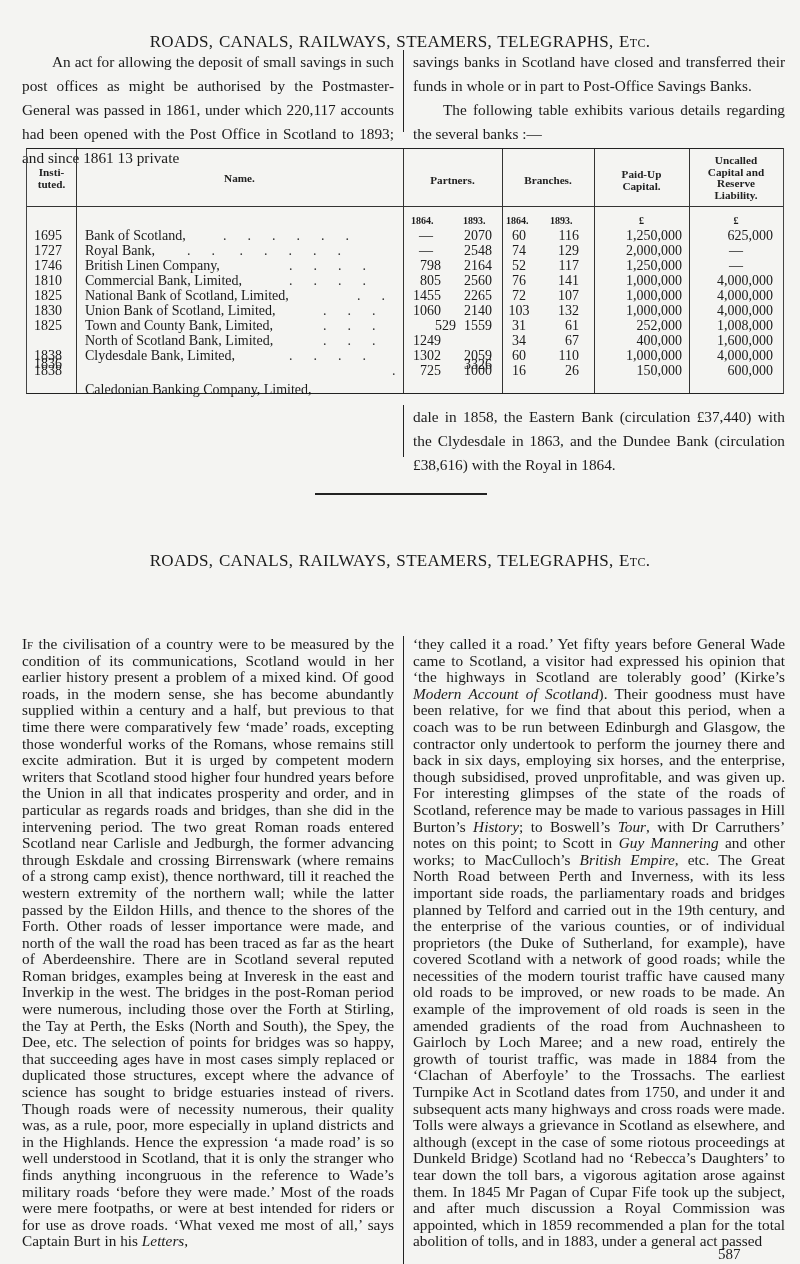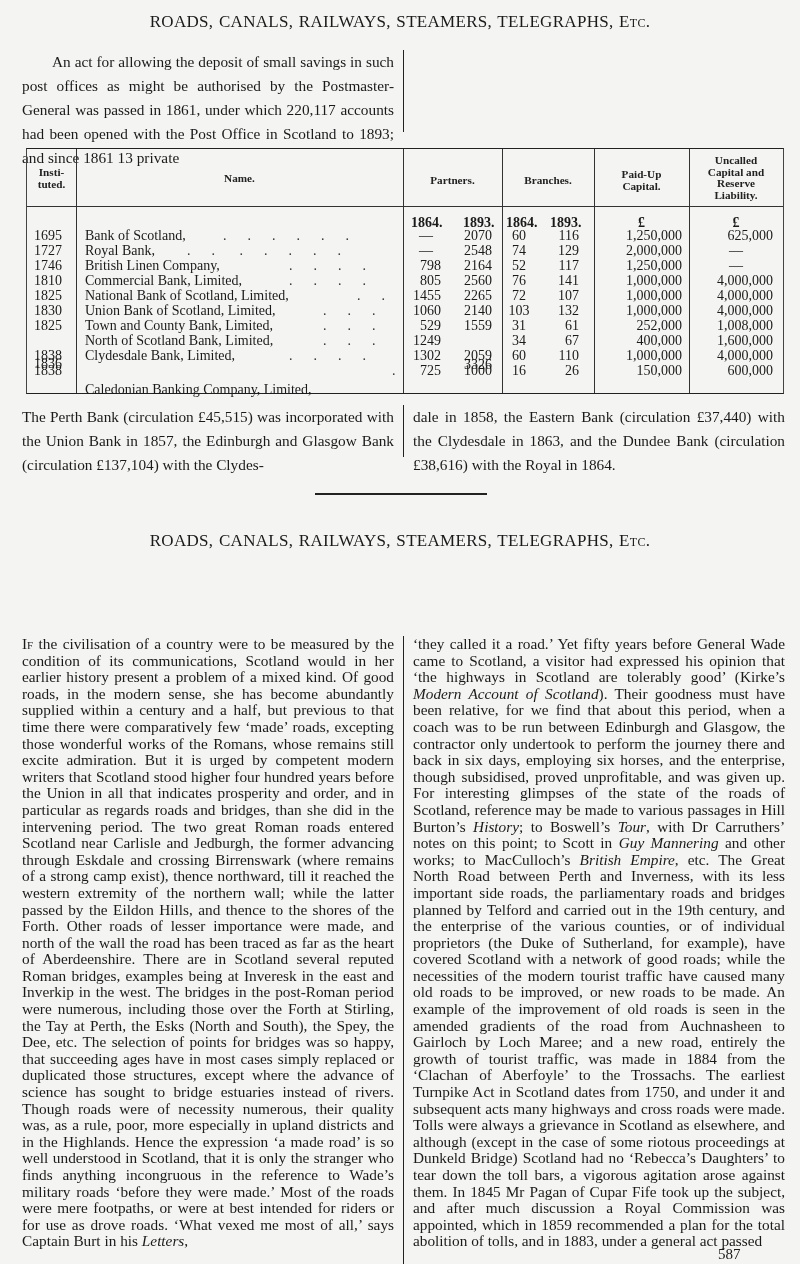--- a/index.html
+++ b/index.html
@@ -6,21 +6,21 @@
     body {
       width: 800px; height: 1264px; overflow: hidden;
       background: #f4f4f2;
       color: #1a1a1a;
       font-family: "Liberation Serif", "DejaVu Serif", serif;
       position: relative;
     }
     .page { position: absolute; left: 0; top: 0; width: 800px; height: 1264px; }
     .running-title {
       position: absolute; left: 0; width: 800px; text-align: center;
-      font-size: 17px; letter-spacing: 0.3px; word-spacing: 1px;
+      font-size: 17px; letter-spacing: 0.3px; word-spacing: 1px; margin-top: 20px;
     }
     .running-title .etc { font-variant: small-caps; }
     .two-col { position: absolute; left: 0; width: 800px; }
     .col {
       position: absolute; top: 0;
       font-size: 15.3px; line-height: 24px;
       text-align: justify;
     }
     .col.left { left: 22px; width: 372px; }
     .col.right { left: 413px; width: 372px; }
@@ -33,21 +33,21 @@
     
     .bank-table {
       position: absolute; left: 26px; top: 148px; width: 756px; height: 244px;
       border-top: 1.5px solid #222; border-bottom: 1.5px solid #222;
       border-left: 1px solid #444; border-right: 1px solid #444;
       font-size: 13.2px;
     }
     .th { position: absolute; text-align: center; font-size: 11.2px; line-height: 11.5px; font-weight: bold; color: #222; }
     .vline { position: absolute; top: 0; bottom: 0; width: 1px; background: #333; }
     .hline { position: absolute; height: 1px; background: #333; }
-    .subhead { position: absolute; font-size: 14px; font-weight: bold; }
+    .subhead { position: absolute; font-size: 10px; font-weight: bold; }
     .row { position: absolute; left: 0; right: 0; height: 15px; font-size: 14px; line-height: 15px; }
     .cell { position: absolute; white-space: nowrap; }
     .r { text-align: right; }
     .c { text-align: center; }
     .dots { position: absolute; letter-spacing: 0; color: #333; }
 
     .hr-rule { position: absolute; left: 315px; top: 493px; width: 172px; height: 2px; background: #222; }
     .byline { position: absolute; left: 0; top: 562px; width: 800px; text-align: center; font-size: 15.5px; }
     .page-number { position: absolute; left: 718px; top: 1246px; font-size: 15px; }
   </style>
@@ -59,20 +59,24 @@
   <div class="running-title" style="top:12px;">
     <span>ROADS, CANALS, RAILWAYS, STEAMERS, TELEGRAPHS,</span>
     <span class="etc">Etc.</span>
   </div>
 
   <div class="two-col" style="top:50px; height:84px;">
     <div class="col left">
       <p class="indent">An act for allowing the deposit of small savings in such post offices as might be authorised by the Postmaster-General was passed in 1861, under which 220,117 accounts had been opened with the Post Office in Scotland to 1893; and since 1861 13 private</p>
     </div>
     <div class="col-divider" style="top:0; height:82px;"></div>
+    <div class="col right">
+      <p>savings banks in Scotland have closed and transferred their funds in whole or in part to Post-Office Savings Banks.</p>
+      <p class="indent">The following table exhibits various details regarding the several banks :—</p>
+    </div>
   </div>
 
   <div class="bank-table">
 
     <div class="vline" style="left:49px;"></div>
     <div class="vline" style="left:376px;"></div>
     <div class="vline" style="left:475px;"></div>
     <div class="vline" style="left:567px;"></div>
     <div class="vline" style="left:662px;"></div>
 
@@ -160,21 +164,21 @@
       <span class="cell r" style="left:425px; width:40px;">2140</span>
       <span class="cell c" style="left:477px; width:30px;">103</span>
       <span class="cell r" style="left:518px; width:34px;">132</span>
       <span class="cell r" style="left:567px; width:88px;">1,000,000</span>
       <span class="cell r" style="left:662px; width:84px;">4,000,000</span>
     </div>
     <div class="row" style="top:169px;">
       <span class="cell" style="left:7px;">1825</span>
       <span class="cell" style="left:58px;">Town and County Bank, Limited,</span>
       <span class="cell dots" style="left:296px;">.&nbsp;&nbsp;&nbsp;&nbsp;&nbsp;&nbsp;.&nbsp;&nbsp;&nbsp;&nbsp;&nbsp;&nbsp;.</span>
-      <span class="cell r" style="left:378px; width:36px;">529</span>
+      <span class="cell r" style="left:378px; width:36px;padding-left:15px;">529</span>
       <span class="cell r" style="left:425px; width:40px;">1559</span>
       <span class="cell c" style="left:477px; width:30px;">31</span>
       <span class="cell r" style="left:518px; width:34px;">61</span>
       <span class="cell r" style="left:567px; width:88px;">252,000</span>
       <span class="cell r" style="left:662px; width:84px;">1,008,000</span>
     </div>
     <div class="row" style="top:184px;">
       <span class="cell" style="left:7px;margin-top:23px;">1836</span>
       <span class="cell" style="left:58px;">North of Scotland Bank, Limited,</span>
       <span class="cell dots" style="left:296px;">.&nbsp;&nbsp;&nbsp;&nbsp;&nbsp;&nbsp;.&nbsp;&nbsp;&nbsp;&nbsp;&nbsp;&nbsp;.</span>
@@ -203,23 +207,20 @@
       <span class="cell r" style="left:378px; width:36px;">725</span>
       <span class="cell r" style="left:425px; width:40px;">1000</span>
       <span class="cell c" style="left:477px; width:30px;">16</span>
       <span class="cell r" style="left:518px; width:34px;">26</span>
       <span class="cell r" style="left:567px; width:88px;">150,000</span>
       <span class="cell r" style="left:662px; width:84px;">600,000</span>
     </div>
   </div>
 
   <div class="two-col" style="top:405px; height:52px;">
-    <div class="col left">
-      <p>The Perth Bank (circulation £45,515) was incorporated with the Union Bank in 1857, the Edinburgh and Glasgow Bank (circulation £137,104) with the Clydes-</p>
-    </div>
     <div class="col-divider" style="top:0; height:52px;"></div>
     <div class="col right">
       <p>dale in 1858, the Eastern Bank (circulation £37,440) with the Clydesdale in 1863, and the Dundee Bank (circulation £38,616) with the Royal in 1864.</p>
     </div>
   </div>
 
   <div class="hr-rule"></div>
 
   <div class="running-title" style="top:531px;">
     <span>ROADS, CANALS, RAILWAYS, STEAMERS, TELEGRAPHS,</span>

